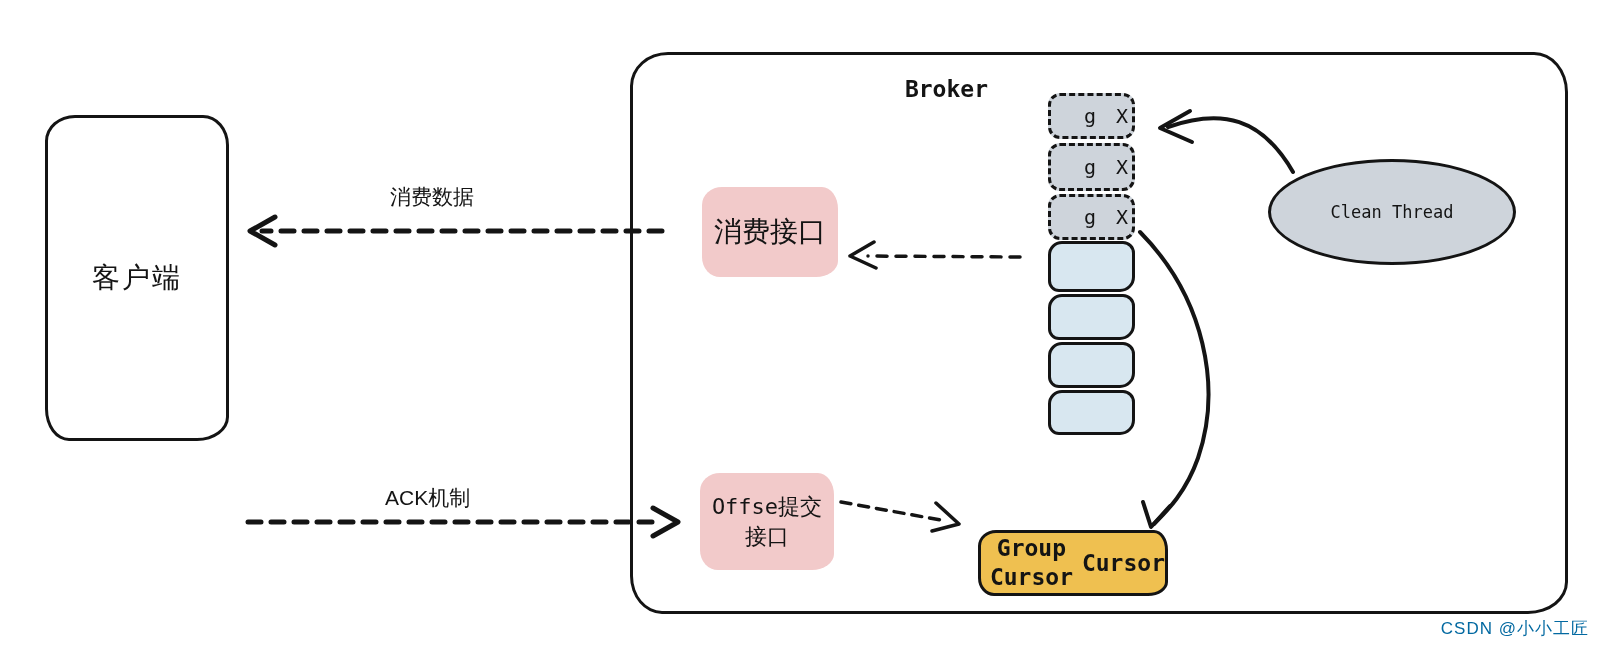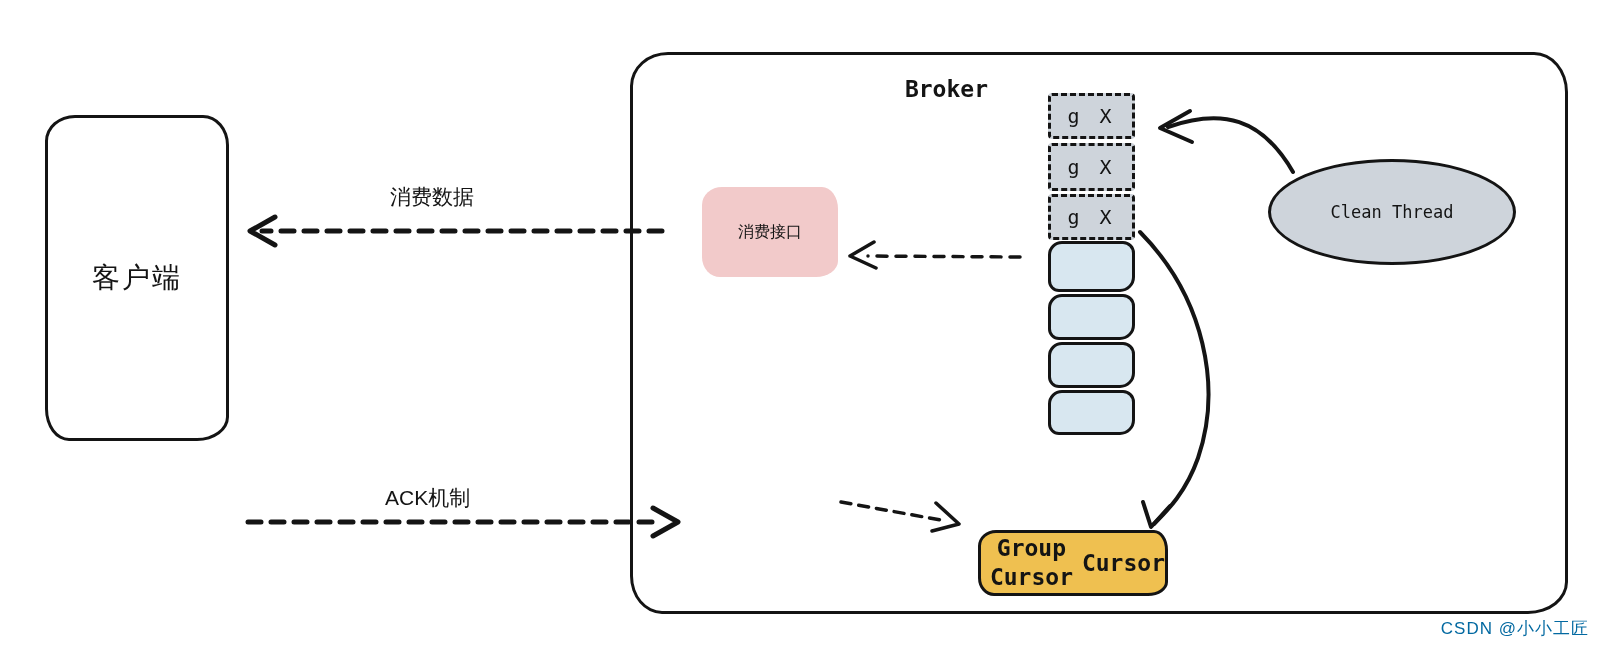--- a/index.html
+++ b/index.html
@@ -40,36 +40,37 @@
   
   .edge-label{position:absolute;z-index:3;font-size:21px;font-weight:500;}
   .consume-label{left:372px;top:183px;width:120px;text-align:center;}
   .ack-label{left:385px;top:484px;width:110px;text-align:left;}
 
   
   .api{
     background:var(--pink);z-index:3;
     border-radius:20px 16px 22px 18px / 18px 22px 16px 20px;
   }
-  .consume-api{left:702px;top:187px;width:136px;height:90px;font-size:16px;}
+  .consume-api{left:702px;top:187px;width:136px;height:90px;font-size:28px;}
   .offset-api{
     left:700px;top:473px;width:134px;height:97px;font-size:22px;line-height:30px;
     font-family:"DejaVu Sans Mono","Liberation Mono",monospace;flex-direction:column;
   }
 
   
   .qcell{
     position:absolute;left:1048px;width:87px;box-sizing:border-box;z-index:3;
     display:flex;align-items:center;justify-content:center;
     font-family:"DejaVu Sans Mono","Liberation Mono",monospace;font-size:20px;letter-spacing:4px;
   }
   .qcell.expired{
     background:var(--gray);
     border:3px dashed var(--ink);
-    border-radius:4px;
+    border-radius:12px;
+    justify-content:flex-end;
   }
   .qcell.active{
     background:var(--blue);
     border:3px solid var(--ink);
     border-radius:14px 12px 15px 11px;
   }
 
   
   .clean-thread{
     left:1268px;top:159px;width:248px;height:106px;
@@ -105,20 +106,24 @@
   </div>
 
   <div class="node broker"></div>
   <div class="broker-label">Broker</div>
 
   <div class="edge-label consume-label">消费数据</div>
   <div class="edge-label ack-label">ACK机制</div>
 
   <div class="node api consume-api">
     <span>消费接口</span>
+  </div>
+  <div class="node api offset-api">
+    <span>Offse提交</span>
+    <span>接口</span>
   </div>
 
   <div class="qcell expired" style="top:93px;height:46px;">
     <span>g X</span>
   </div>
   <div class="qcell expired" style="top:143px;height:48px;">
     <span>g X</span>
   </div>
   <div class="qcell expired" style="top:194px;height:46px;">
     <span>g X</span>

